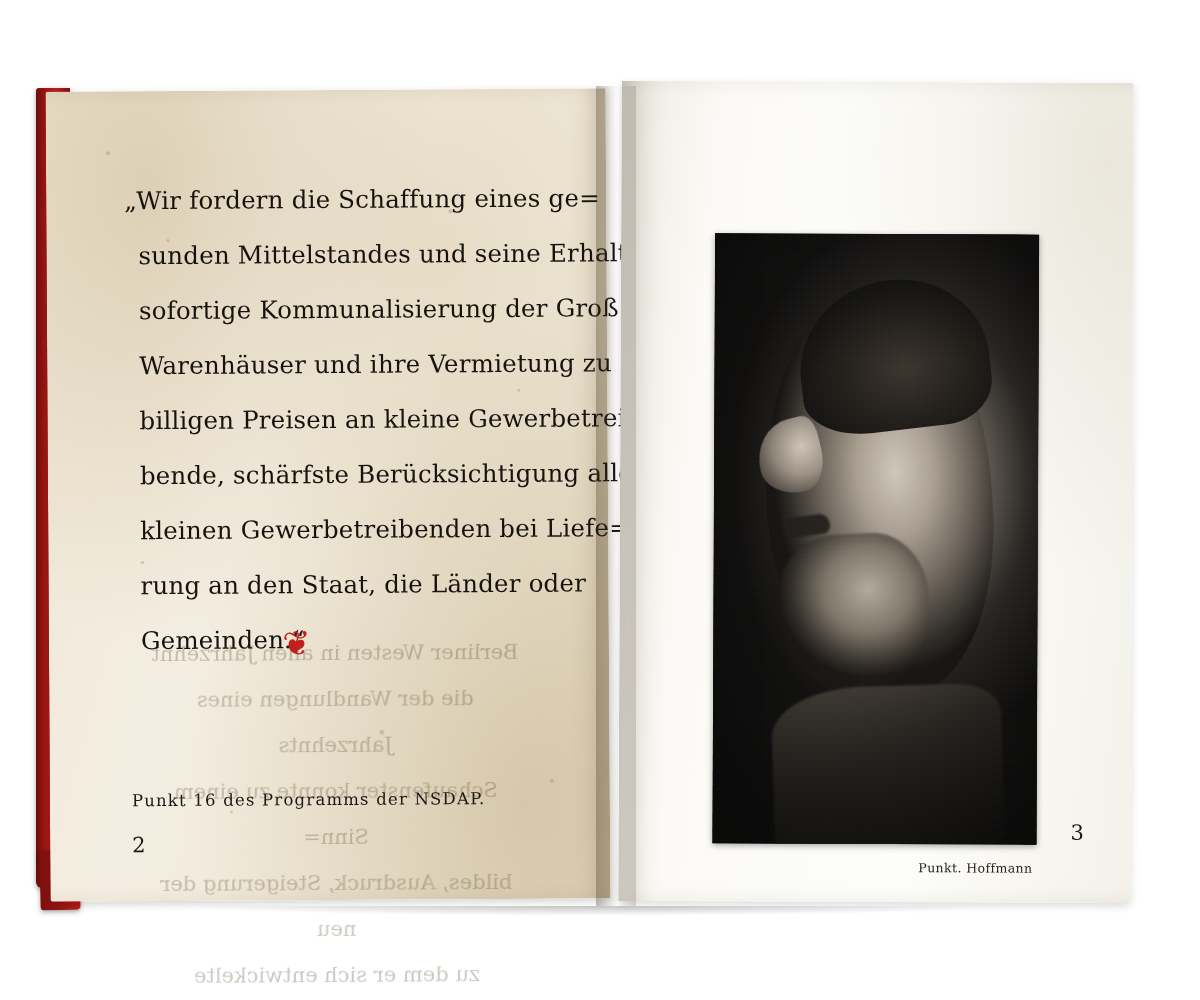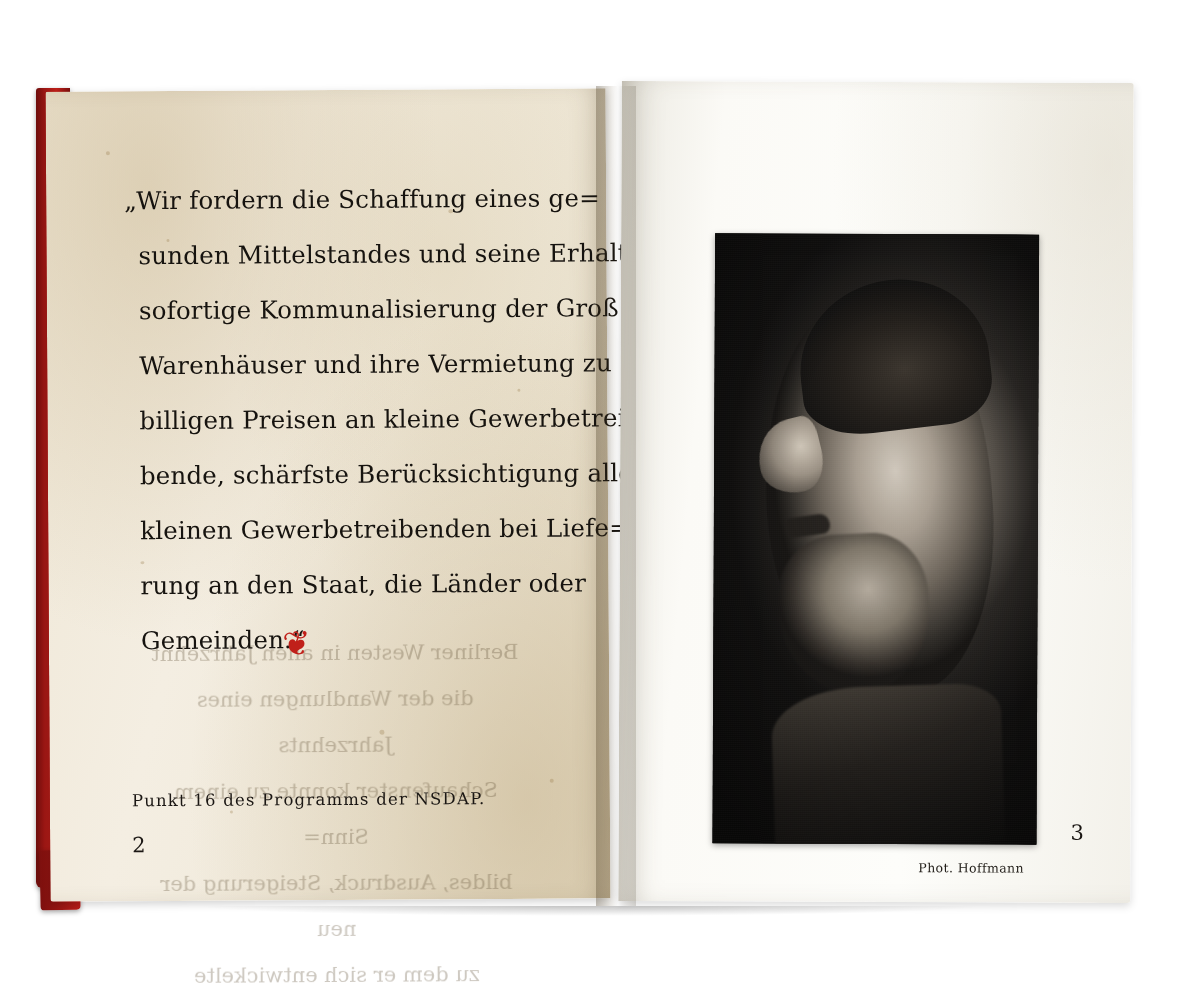--- a/index.html
+++ b/index.html
@@ -361,21 +361,21 @@
           <div class="hair"></div>
           <div class="nose"></div>
           <div class="jaw"></div>
           <div class="moustache"></div>
           <div class="collar"></div>
         </div>
         <div class="plate-vignette"></div>
         <div class="plate-grain"></div>
       </div>
 
-      <div class="photo-credit">Phot. Hoffmann</div>
+      <div class="photo-credit">Punkt. Hoffmann</div>
 
       <div class="folio folio-right">3</div>
     </div>
 
     <div class="gutter"></div>
     <div class="book-shadow"></div>
   </div>
 
 </div>
 

